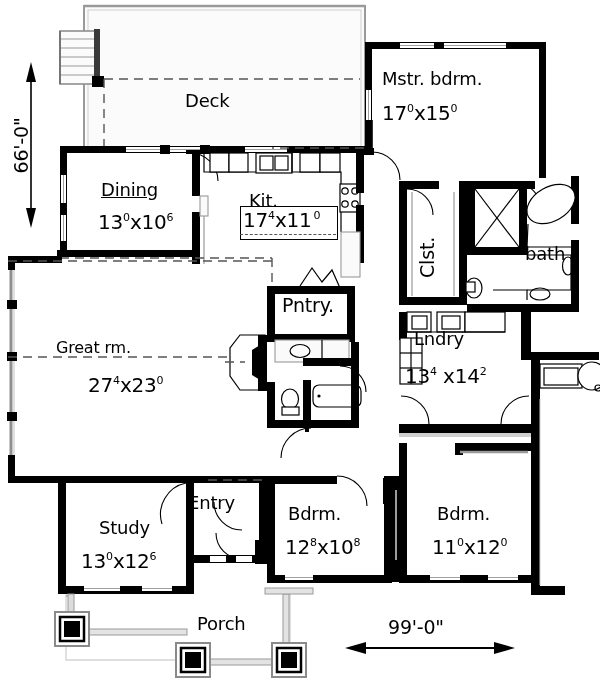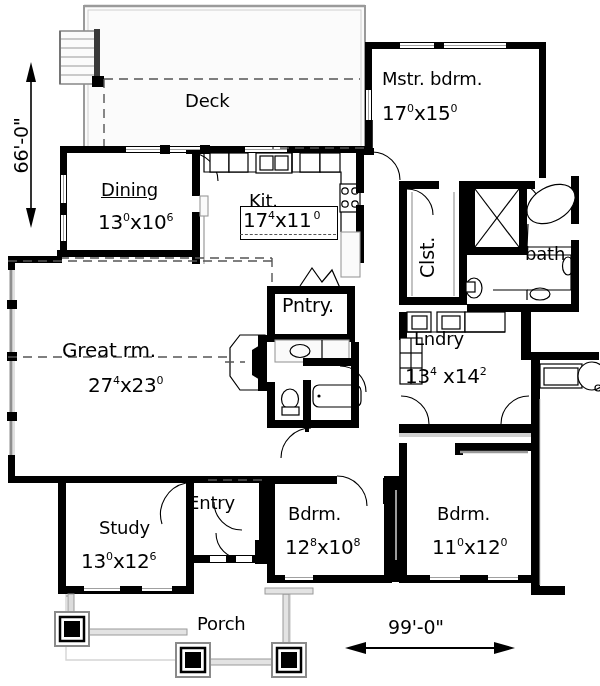--- a/index.html
+++ b/index.html
@@ -422,21 +422,21 @@
     <span>17</span><sup>4</sup>x<span>11</span><sup style="position:relative; left:2px;">0</sup>
   </div>
   <div style="position:absolute; left:240px; top:234px; width:96px; border-top:1.3px dashed #555;"></div>
 
   <div class="lbl room-name sm rot-name" style="left:392px; top:248px; width:70px; text-align:center;">Clst.</div>
 
   <div class="lbl room-name" style="left:525px; top:245px;">bath</div>
 
   <div class="lbl room-name sm" style="left:282px; top:296px;">Pntry.</div>
 
-  <div class="lbl room-name" style="left:62px; top:340px; font-size:20px;">Great rm.</div>
+  <div class="lbl room-name" style="left:56px; top:340px; font-size:16px;">Great rm.</div>
   <div class="lbl room-dim" style="left:88px; top:375px;">
     <span>27</span><sup>4</sup>x<span>23</span><sup>0</sup>
   </div>
 
   <div class="lbl room-name" style="left:414px; top:330px;">Lndry</div>
   <div class="lbl room-dim" style="left:405px; top:366px;">
     <span>13</span><sup>4</sup> x<span>14</span><sup>2</sup>
   </div>
 
   <div class="lbl room-name" style="left:188px; top:494px;">Entry</div>

